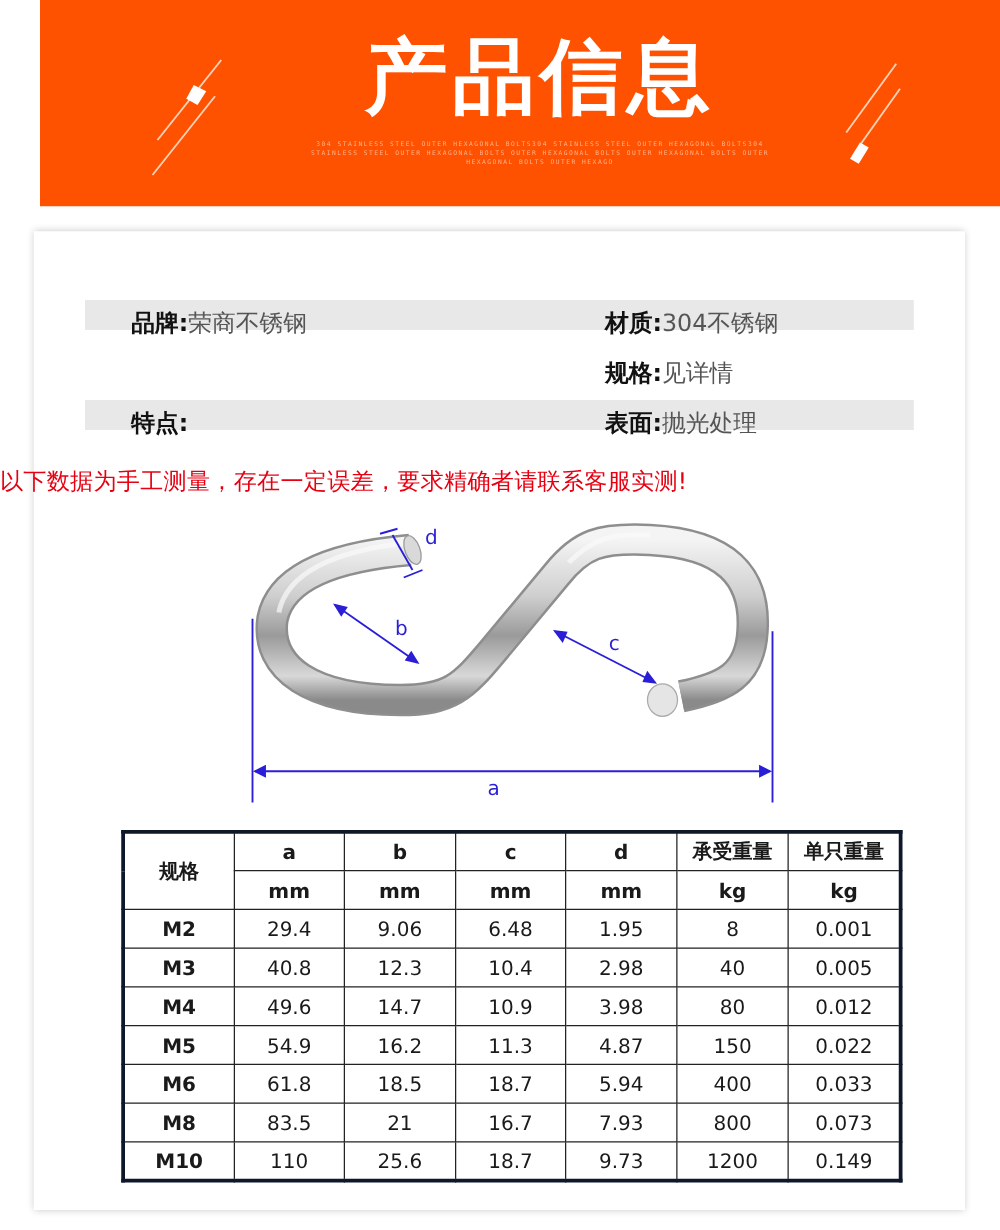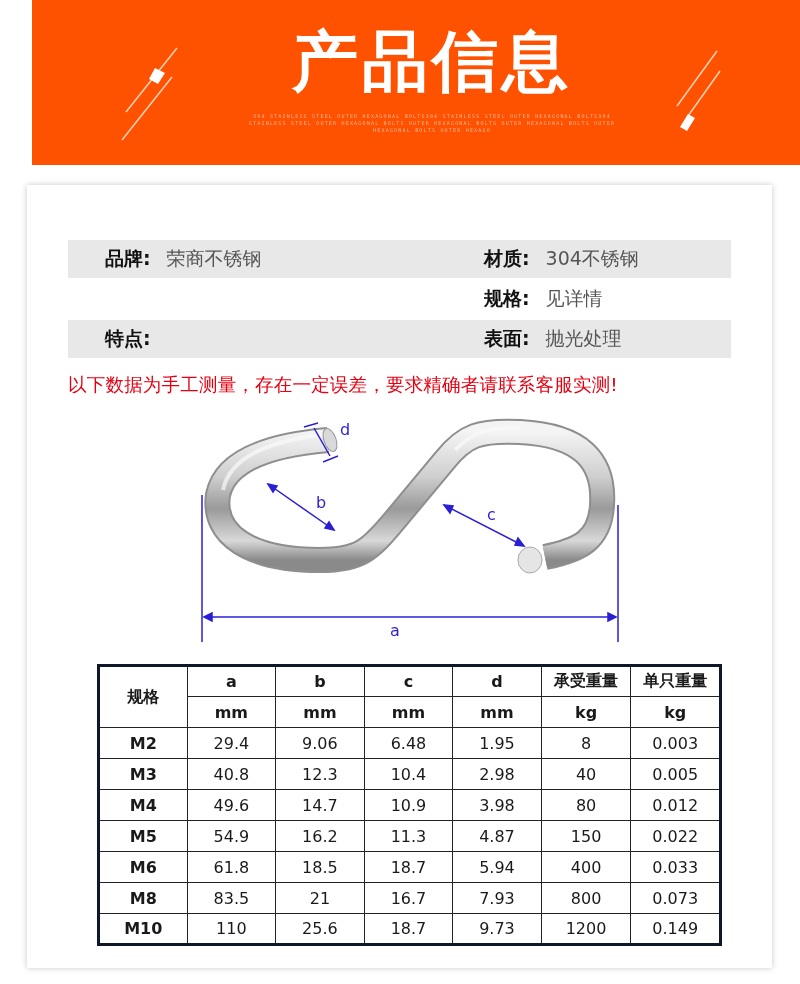--- a/index.html
+++ b/index.html
@@ -9,27 +9,27 @@
   .banner { position: absolute; left: 0; top: 0; width: 800px; height: 165px; background: #ff5200; margin-left: 32px; }
   .banner-title { position: absolute; left: 0; top: 22px; width: 800px; text-align: center;
     color: #ffffff; font-size: 66px; font-weight: bold; letter-spacing: 4px; line-height: 80px; }
   .banner-sub { position: absolute; left: 210px; top: 113px; width: 380px; text-align: center;
     color: #ffb28a; font-size: 5px; letter-spacing: 1.2px; line-height: 7px; font-family: "DejaVu Sans Mono", monospace; }
   .deco { position: absolute; }
 
   .card { position: absolute; left: 27px; top: 185px; width: 745px; height: 783px; background: #ffffff;
     box-shadow: 0 0 6px rgba(0,0,0,0.22); }
 
-  .info-row { position: absolute; left: 68px; width: 663px; height: 38px; display: flex; align-items: center; font-size: 19px; }
+  .info-row { position: absolute; left: 68px; width: 663px; height: 24px; display: flex; align-items: center; font-size: 19px; }
   .info-row.gray { background: #e8e8e8; }
   .info-cell { position: absolute; top: 0; height: 38px; display: flex; align-items: center; }
   .info-label { color: #111; font-weight: bold; }
-  .info-value { color: #555; margin-left: 16px; }
-
-  .notice { position: absolute; left: 0; top: 372px; width: 686px; text-align: center; color: #e60012; font-size: 18.5px; letter-spacing: 0.2px; }
+  .info-value { color: #555; margin-left: 0; }
+
+  .notice { position: absolute; left: 0; top: 372px; width: 686px; color: #e60012; font-size: 18.5px; letter-spacing: 0.2px; }
 
   .diagram { position: absolute; left: 190px; top: 410px; width: 440px; height: 240px; }
 
   table.spec { position: absolute; left: 97px; top: 664px; border-collapse: collapse; width: 625px;
     border: 3px solid #0f172a; font-family: "DejaVu Sans", sans-serif; }
   table.spec td, table.spec th { border: 1.5px solid #222; text-align: center; height: 31px; font-size: 16px; color: #1a1a1a; }
   table.spec th { font-weight: bold; }
   table.spec td.first { font-weight: bold; }
 </style>
 </head>
@@ -148,21 +148,21 @@
     <th>kg</th>
     <th>kg</th>
   </tr>
   <tr>
     <td class="first">M2</td>
     <td>29.4</td>
     <td>9.06</td>
     <td>6.48</td>
     <td>1.95</td>
     <td>8</td>
-    <td>0.003</td>
+    <td>0.001</td>
   </tr>
   <tr>
     <td class="first">M3</td>
     <td>40.8</td>
     <td>12.3</td>
     <td>10.4</td>
     <td>2.98</td>
     <td>40</td>
     <td>0.005</td>
   </tr>

